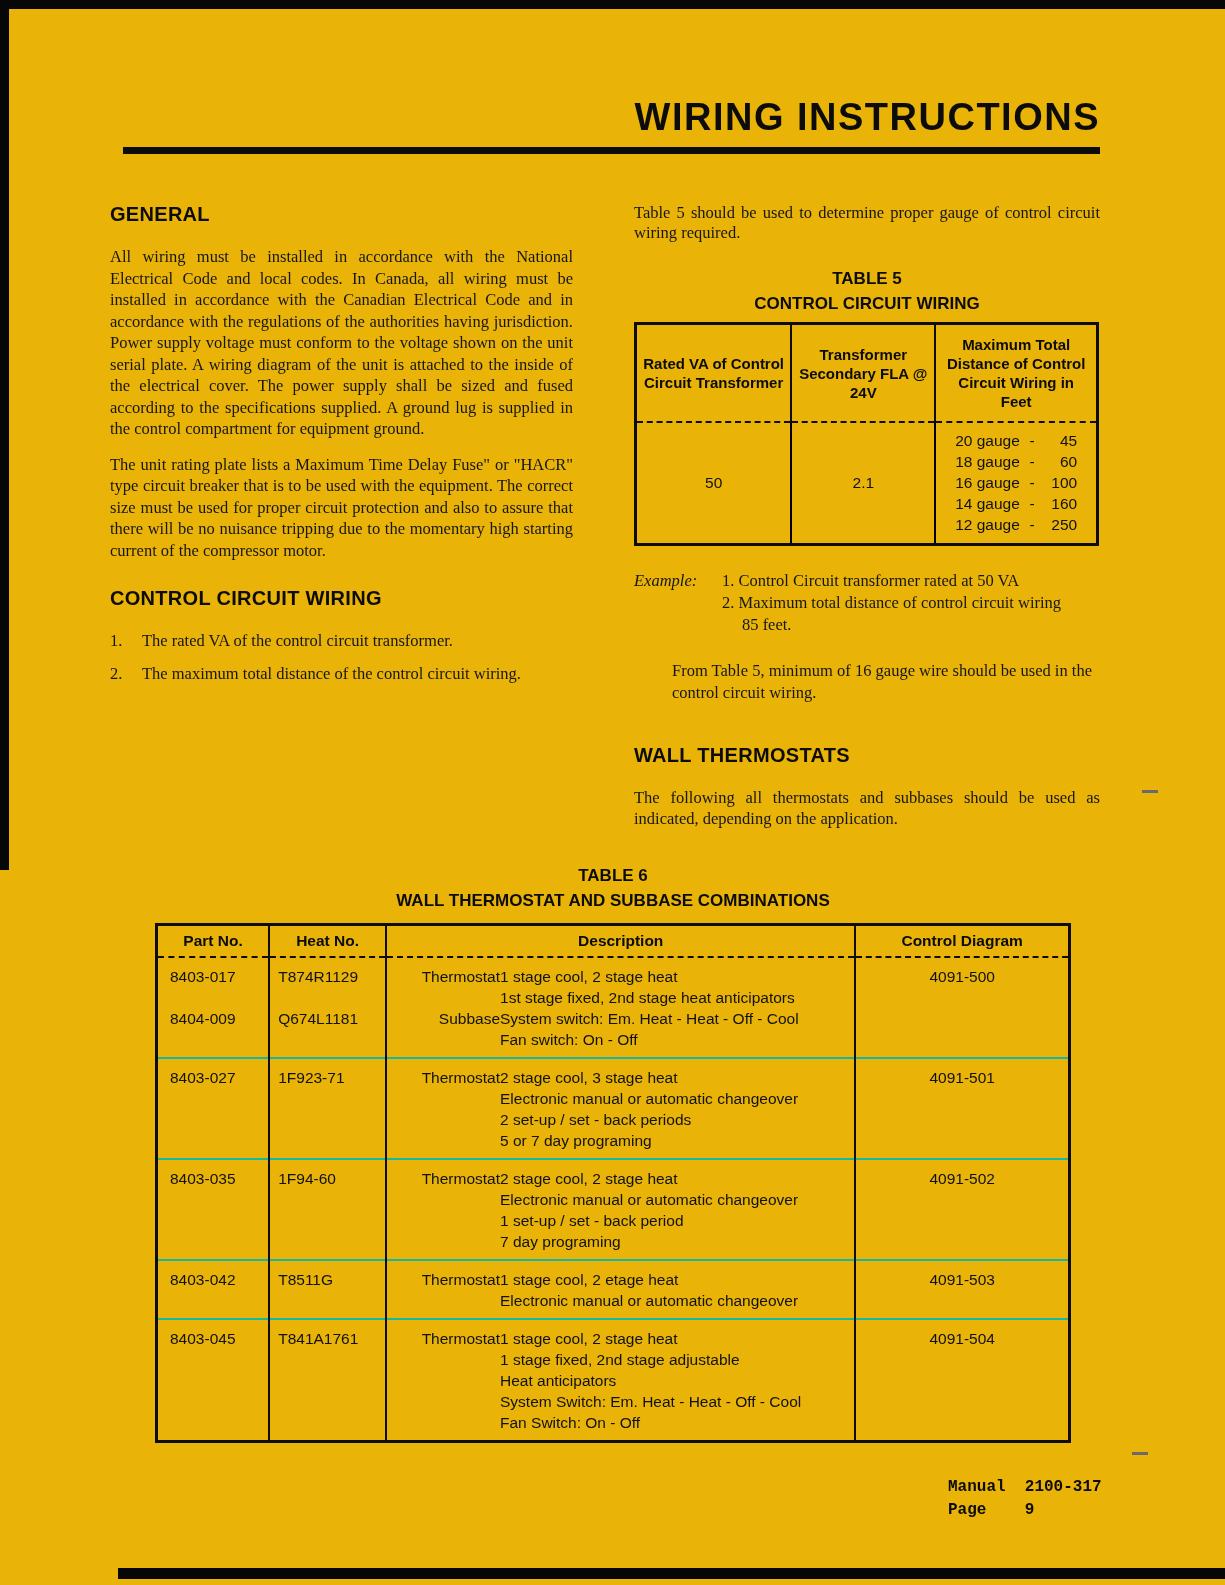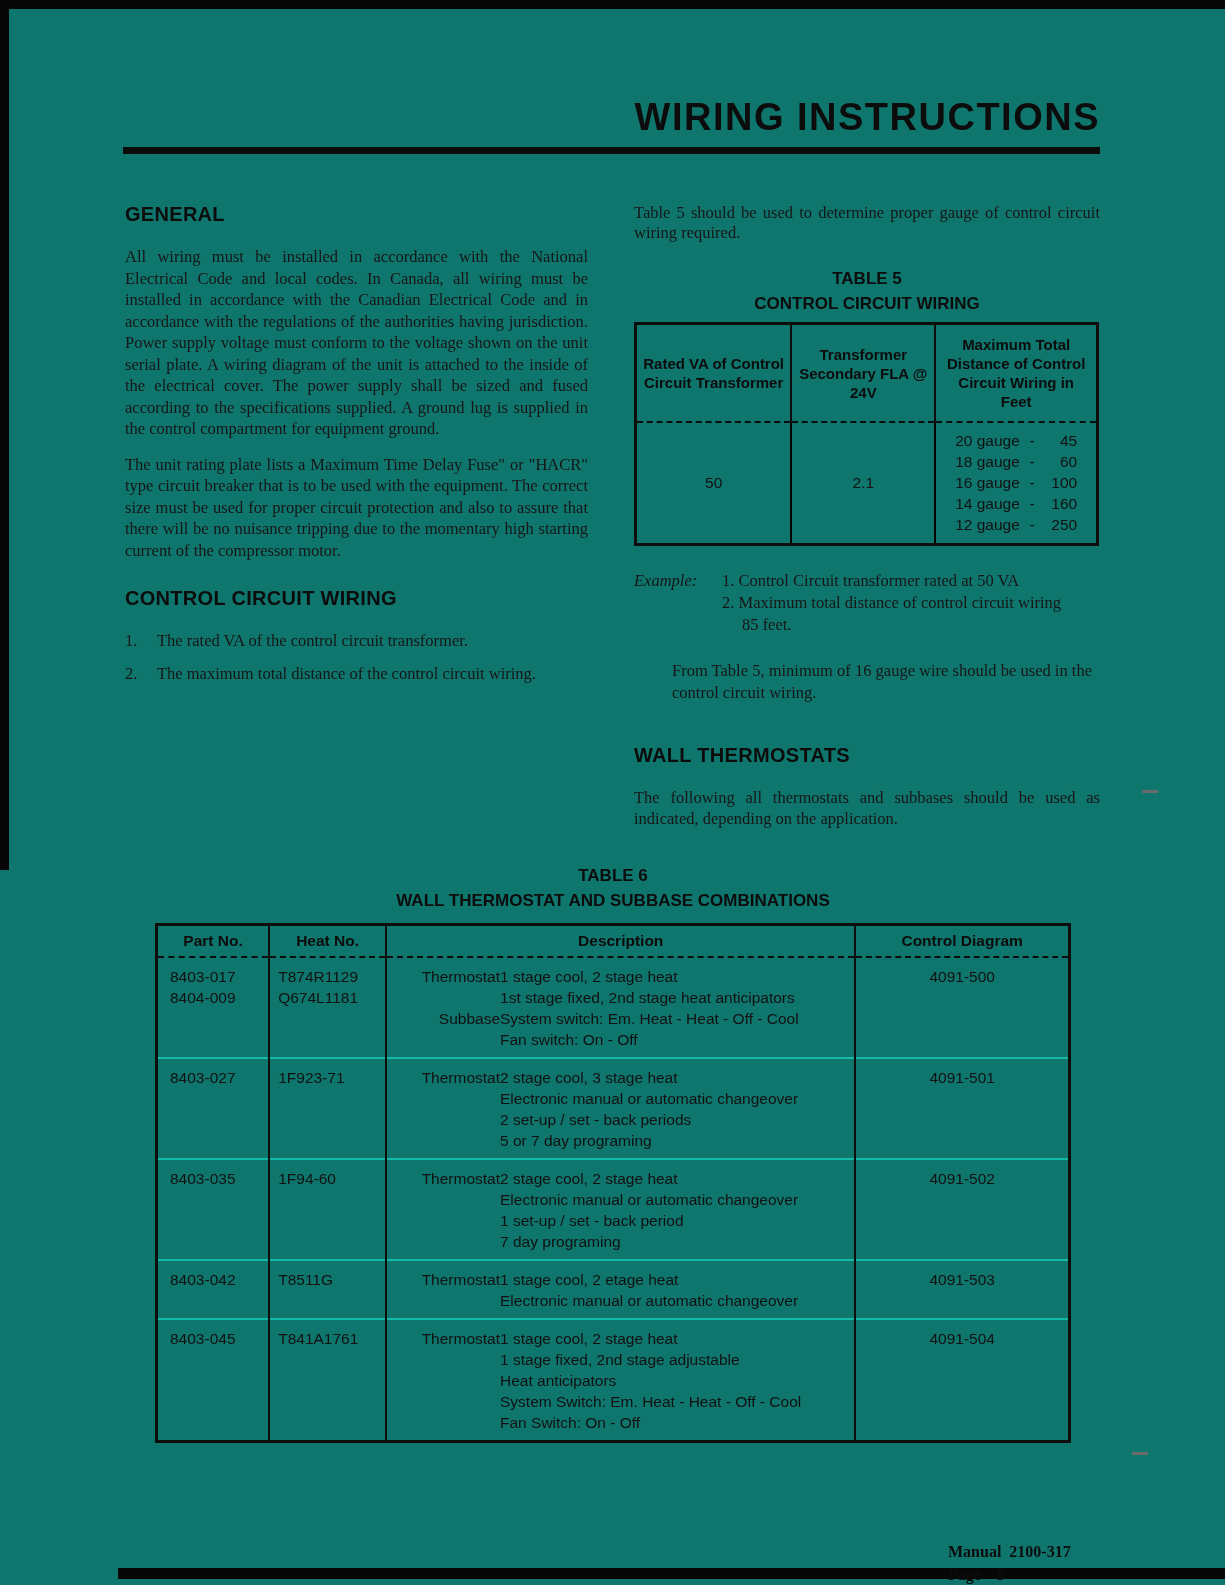--- a/index.html
+++ b/index.html
@@ -1,39 +1,39 @@
 <!DOCTYPE html>
 <html><head>
 <meta charset="utf-8">
 <style>
   * { margin:0; padding:0; box-sizing:border-box; }
   html,body { background:#9a9a9a; }
   .page {
     position:relative; width:1225px; height:1585px; margin:0 auto;
-    background:#0f766e; color:#111;
+    background:#eab308; color:#111;
     font-family:"Liberation Serif", serif; overflow:hidden;
   }
   
   .bar-top    { position:absolute; left:0; top:0; width:100%; height:9px; background:#070707; }
   .bar-left   { position:absolute; left:0; top:0; width:9px; height:870px; background:#070707; }
   .bar-bottom { position:absolute; left:118px; top:1568px; width:1107px; height:11px; background:#070707; }
   .dash-art   { position:absolute; width:16px; height:3px; background:#6a6a6a; }
   .dash-1 { left:1142px; top:790px; }
   .dash-2 { left:1132px; top:1452px; }
 
   
   .doc-title {
     position:absolute; top:96px; left:123px; width:977px;
     text-align:right; font-family:"Liberation Sans", sans-serif;
     font-size:38px; font-weight:bold; letter-spacing:1.5px; color:#0c0c0c;
   }
   .title-rule { position:absolute; top:147px; left:123px; width:977px; height:7px; background:#0c0c0c; }
 
   
-  .col-left  { position:absolute; left:125px; top:203px; width:463px; }
+  .col-left  { position:absolute; left:110px; top:203px; width:463px; }
   .col-right { position:absolute; left:634px; top:203px; width:466px; }
 
   .sec-heading {
     font-family:"Liberation Sans", sans-serif; font-weight:bold;
     font-size:20px; letter-spacing:.3px; color:#0c0c0c; margin-bottom:20px;
   }
   .body-p { font-size:16.5px; line-height:21.5px; text-align:justify; margin-bottom:14px; color:#161616; }
 
   .factor { display:flex; margin-top:11px; font-size:16.5px; line-height:21.5px; color:#161616; }
   .f-num  { flex:0 0 32px; }
@@ -88,31 +88,31 @@
     font-weight:bold; font-size:15.5px; text-align:center; padding:6px 4px;
     border-right:2px solid #0d0d0d; border-bottom:2px dashed #0d0d0d; color:#0c0c0c;
   }
   .t6 td {
     vertical-align:top; padding:8px 6px 7px; line-height:21px;
     border-right:2px solid #0d0d0d; border-top:2px solid #14b8a6;
   }
   .t6 tbody tr:first-child td { border-top:2px dashed #0d0d0d; }
   .c-part  { padding-left:12px !important; }
   .c-model { padding-left:8px !important; }
-  .entry-gap { }
+  .entry-gap { margin-top:21px; }
   .c-desc { padding-left:10px !important; }
   .desc-line { display:flex; }
   .desc-label { flex:0 0 103px;text-align:right; }
   .desc-text  { flex:1; }
   .c-diagram { text-align:center; }
 
   
   .page-footer {
-    position:absolute; left:948px; top:1540px;
-    font-family:Liberation Serif, serif; font-weight:bold;
+    position:absolute; left:948px; top:1476px;
+    font-family:Liberation Mono, monospace; font-weight:bold;
     font-size:16px; line-height:23px; color:#0c0c0c;
   }
   .page-footer div { white-space:pre; }
 </style>
 </head>
 <body>
 
 <div class="page">
 
   <div class="bar-top"></div>

